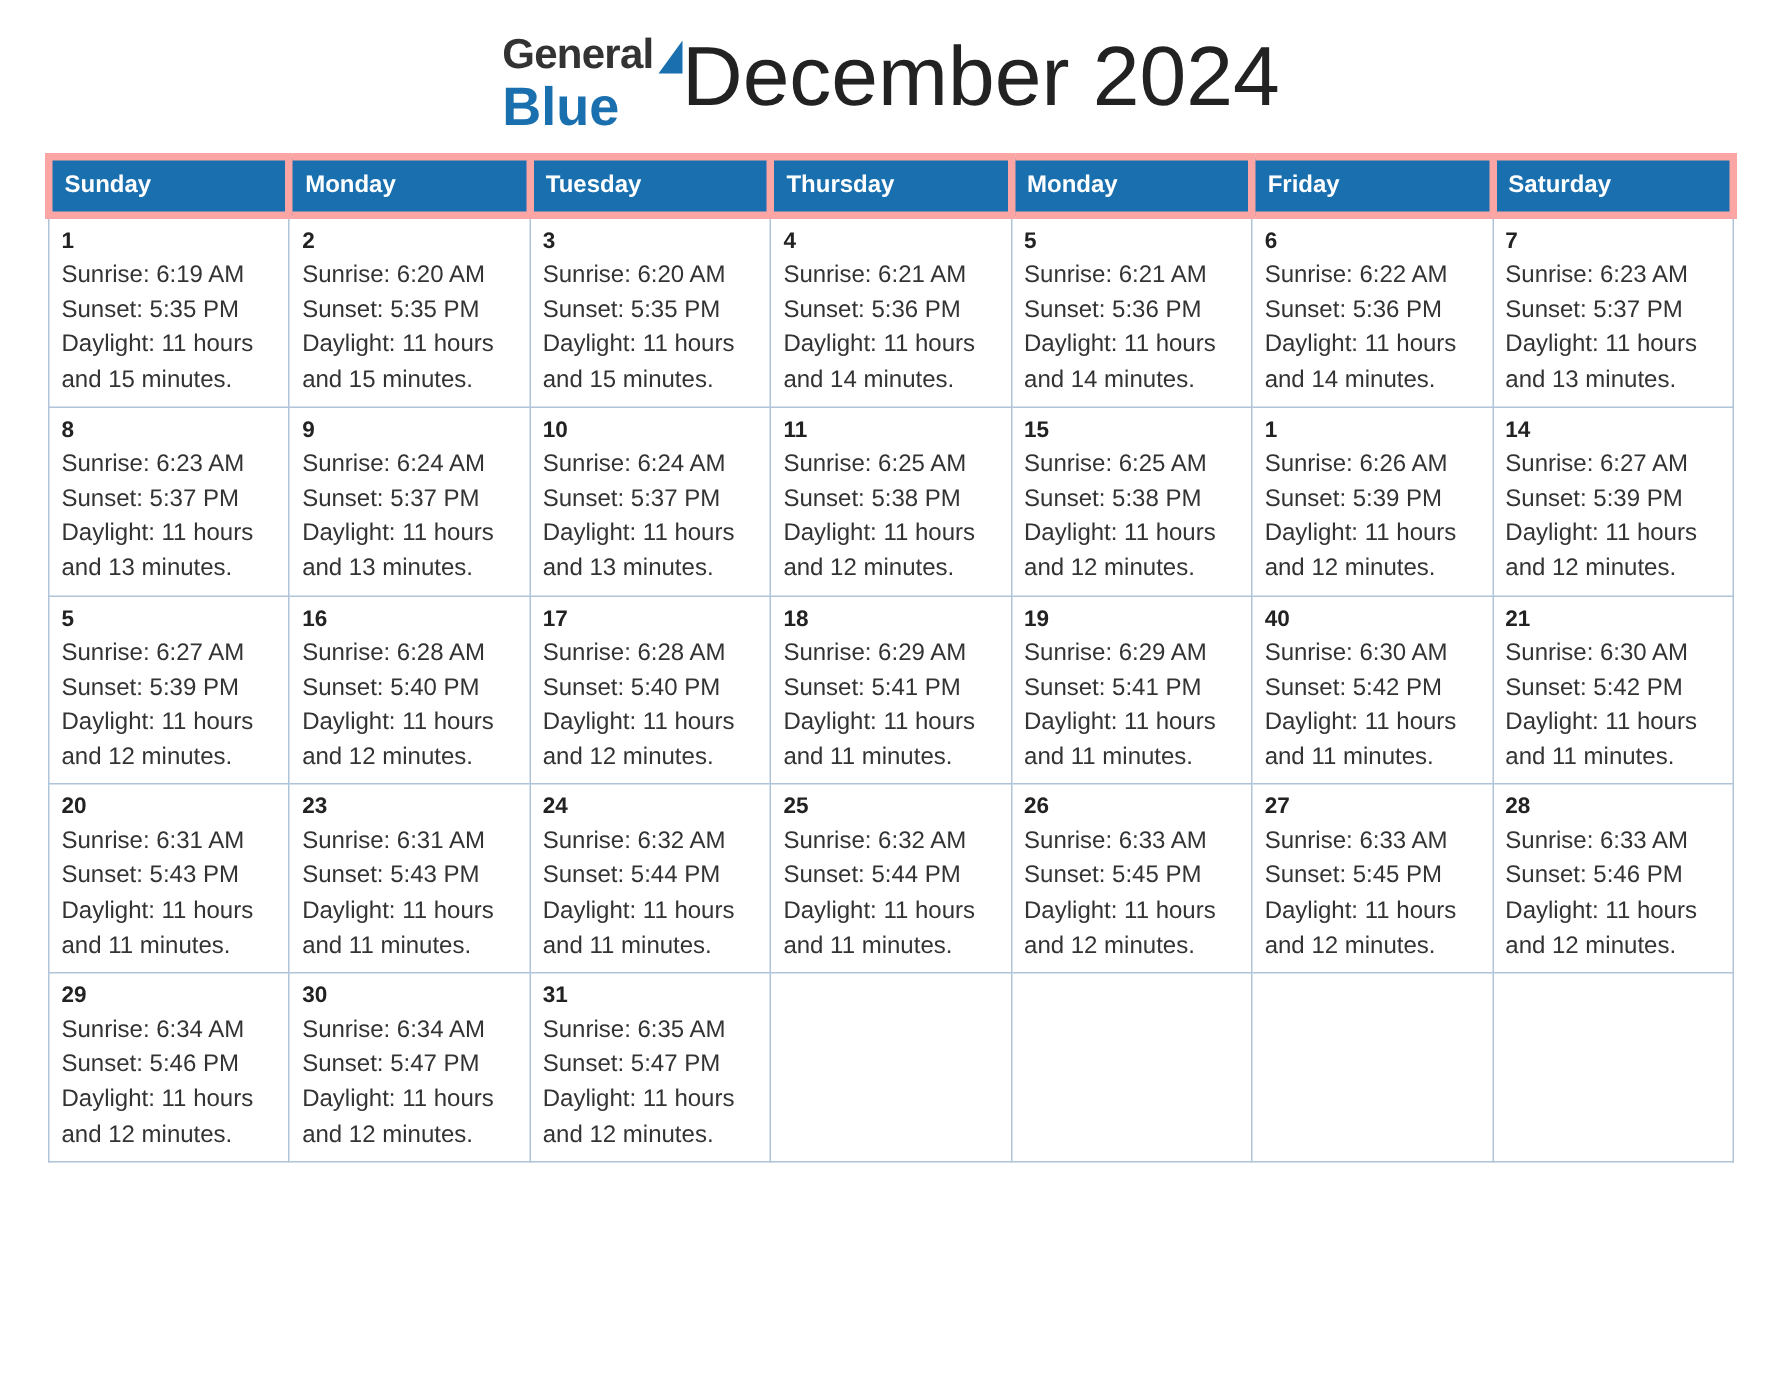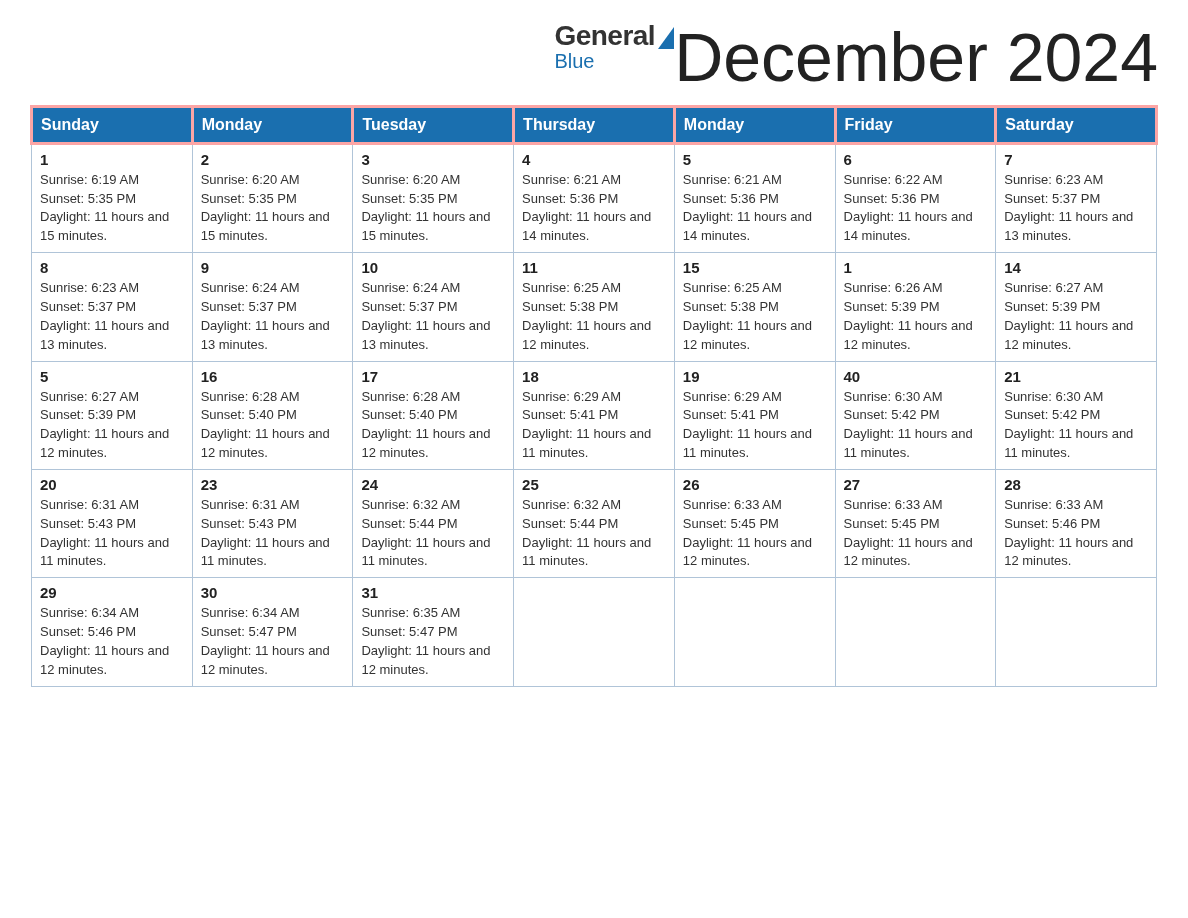--- a/index.html
+++ b/index.html
@@ -5,21 +5,21 @@
     * { box-sizing: border-box; margin: 0; padding: 0; }
     body {
       font-family: Arial, sans-serif;
       background: #fff;
       width: 1188px;
       min-height: 918px;
       padding: 20px 30px;
     }
     .header {
       display: flex;
-      justify-content: flex-end;
+      justify-content: center;
       align-items: flex-start;
       margin-bottom: 10px;
     }
     .logo {
       display: flex;
       flex-direction: column;
       align-items: flex-start;
     }
     .logo-top {
       display: flex;
@@ -33,30 +33,30 @@
     }
     .logo-triangle {
       width: 0;
       height: 0;
       border-left: 16px solid transparent;
       border-bottom: 22px solid #1a6faf;
       margin-left: 3px;
       margin-top: 4px;
     }
     .logo-blue {
-      font-size: 20px;
-      font-weight: normal;
+      font-size: 36px;
+      font-weight: bold;
       color: #1a6faf;
       margin-top: -2px;
     }
     .title-block {
       text-align: right;
     }
     .month-title {
-      font-size: 68px;
+      font-size: 56px;
       font-weight: 300;
       color: #222;
       line-height: 1.1;
     }
     .location {
       font-size: 22px;
       color: #444;
       margin-top: 4px;
     }
     table {
@@ -64,36 +64,36 @@
       border-collapse: collapse;
       table-layout: fixed;
     }
     thead tr th {
       background-color: #1a6faf;
       color: #fff;
       font-size: 16px;
       font-weight: 600;
       padding: 8px 8px;
       text-align: left;
-      border: 3px solid #fca5a5;
+      border: 5px solid #fca5a5;
     }
     tbody tr td {
       border: 1px solid #b0c4d8;
       vertical-align: top;
       padding: 6px 8px;
       height: 95px;
     }
     .day-num {
       font-size: 15px;
       font-weight: 600;
       color: #222;
       margin-bottom: 3px;
     }
     .day-info {
-      font-size: 13px;
+      font-size: 16px;
       color: #333;
       line-height: 1.45;
     }
     tbody tr td:empty {
       background: #fff;
     }
     tbody tr:last-child td {
       height: 95px;
     }
   </style>

